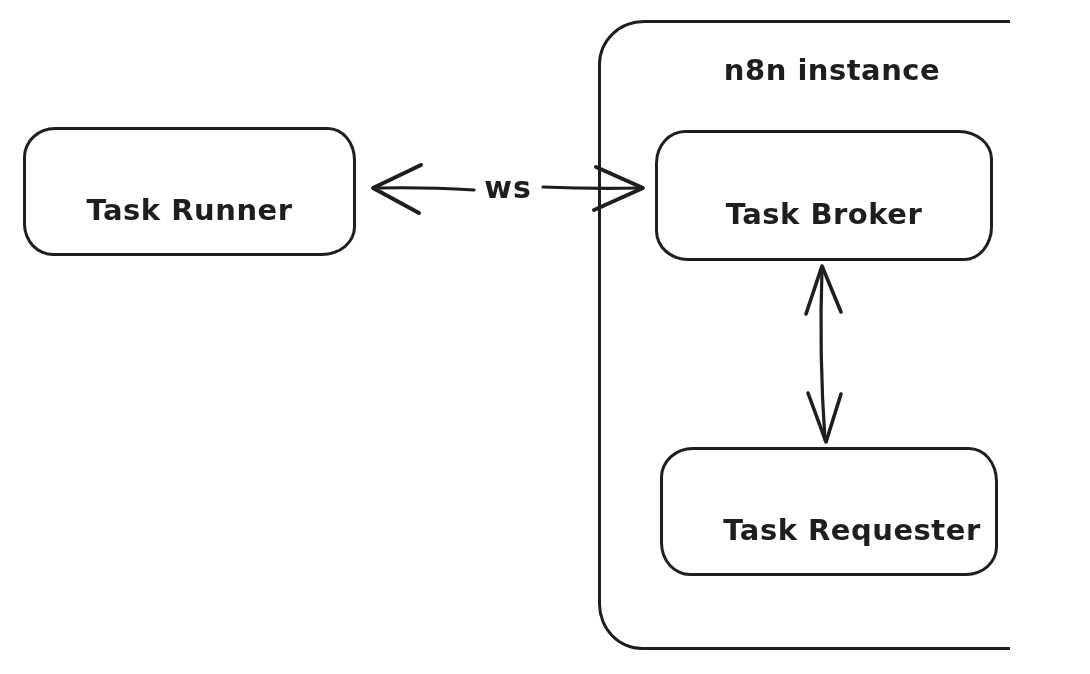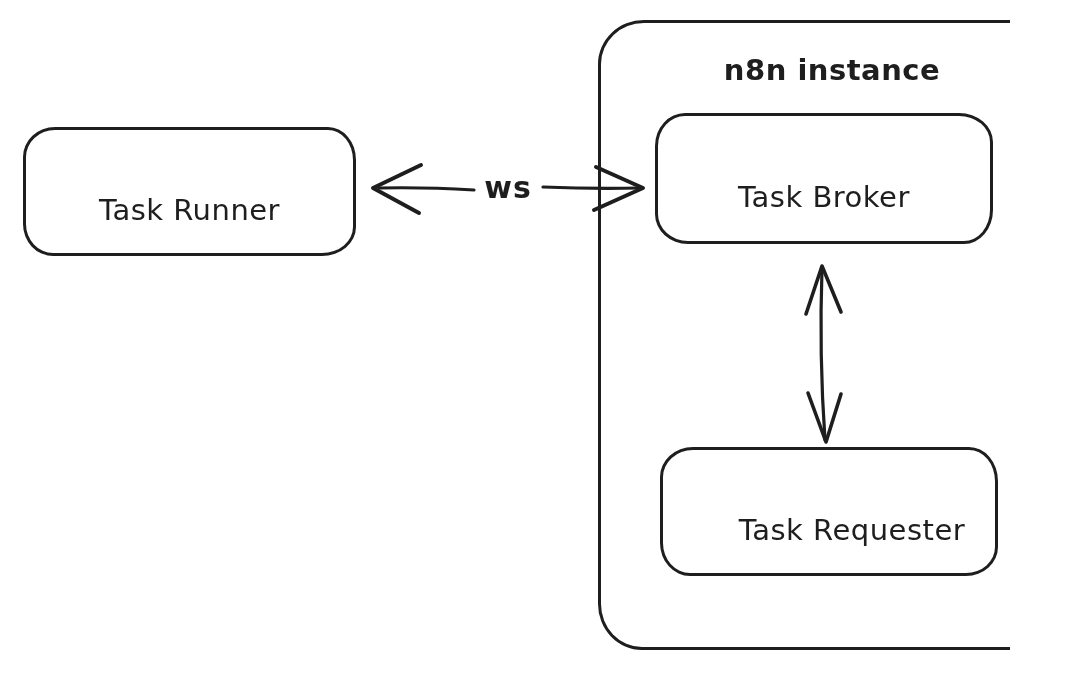--- a/index.html
+++ b/index.html
@@ -20,21 +20,21 @@
     position: absolute;
     border: 3px solid #1e1e1e;
     background: #ffffff;
     display: flex;
     align-items: center;
     justify-content: center;
     box-sizing: border-box;
   }
   .node-label {
     font-size: 29px;
-    font-weight: 400;
+    font-weight: 700;
     letter-spacing: 0.5px;
     white-space: nowrap;
     margin-top: 36px;
   }
   
   .task-runner {
     left: 23px; top: 127px;
     width: 333px; height: 129px;
     border-radius: 32px 28px 34px 30px / 30px 33px 29px 32px;
   }
@@ -51,21 +51,21 @@
   .container-title {
     position: absolute;
     left: 0; right: 0;
     top: 30px;
     text-align: center;
     font-size: 29px;
     font-weight: 600;
     letter-spacing: 0.5px;
   }
   .task-broker {
-    left: 655px; top: 113px;
+    left: 655px; top: 130px;
     width: 338px; height: 131px;
     border-radius: 30px 34px 29px 33px / 33px 29px 34px 30px;
   }
   .task-requester {
     left: 660px; top: 447px;
     width: 338px; height: 129px;
     border-radius: 33px 29px 32px 30px / 30px 34px 29px 33px;
     padding-left: 46px;
   }
   .edges-layer {

